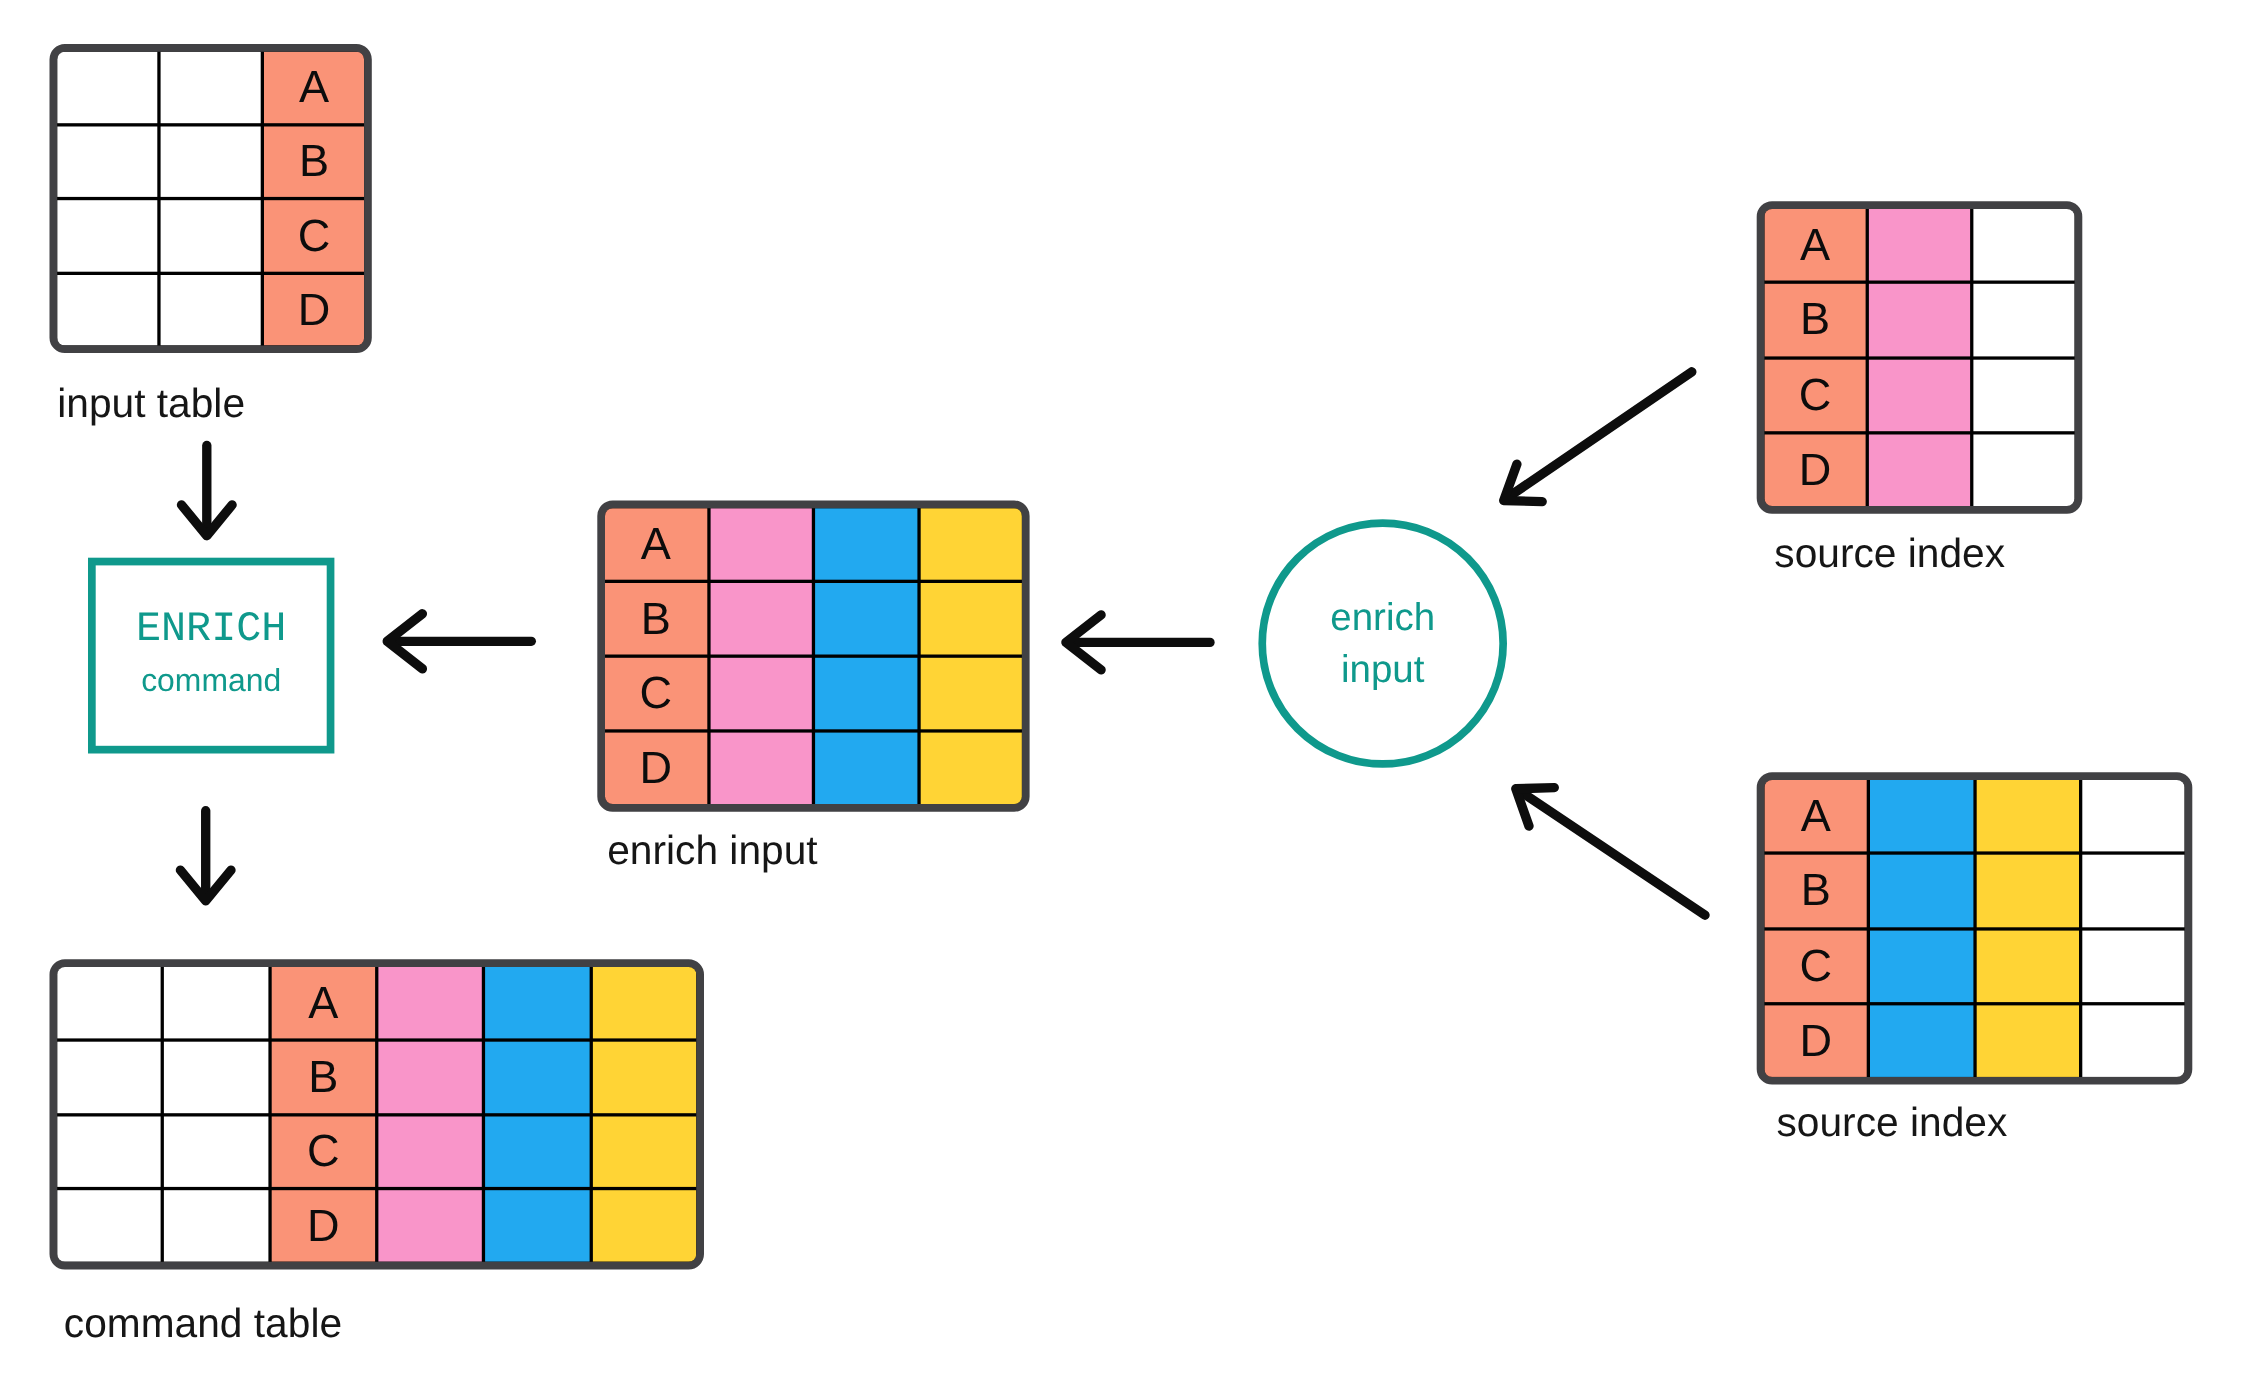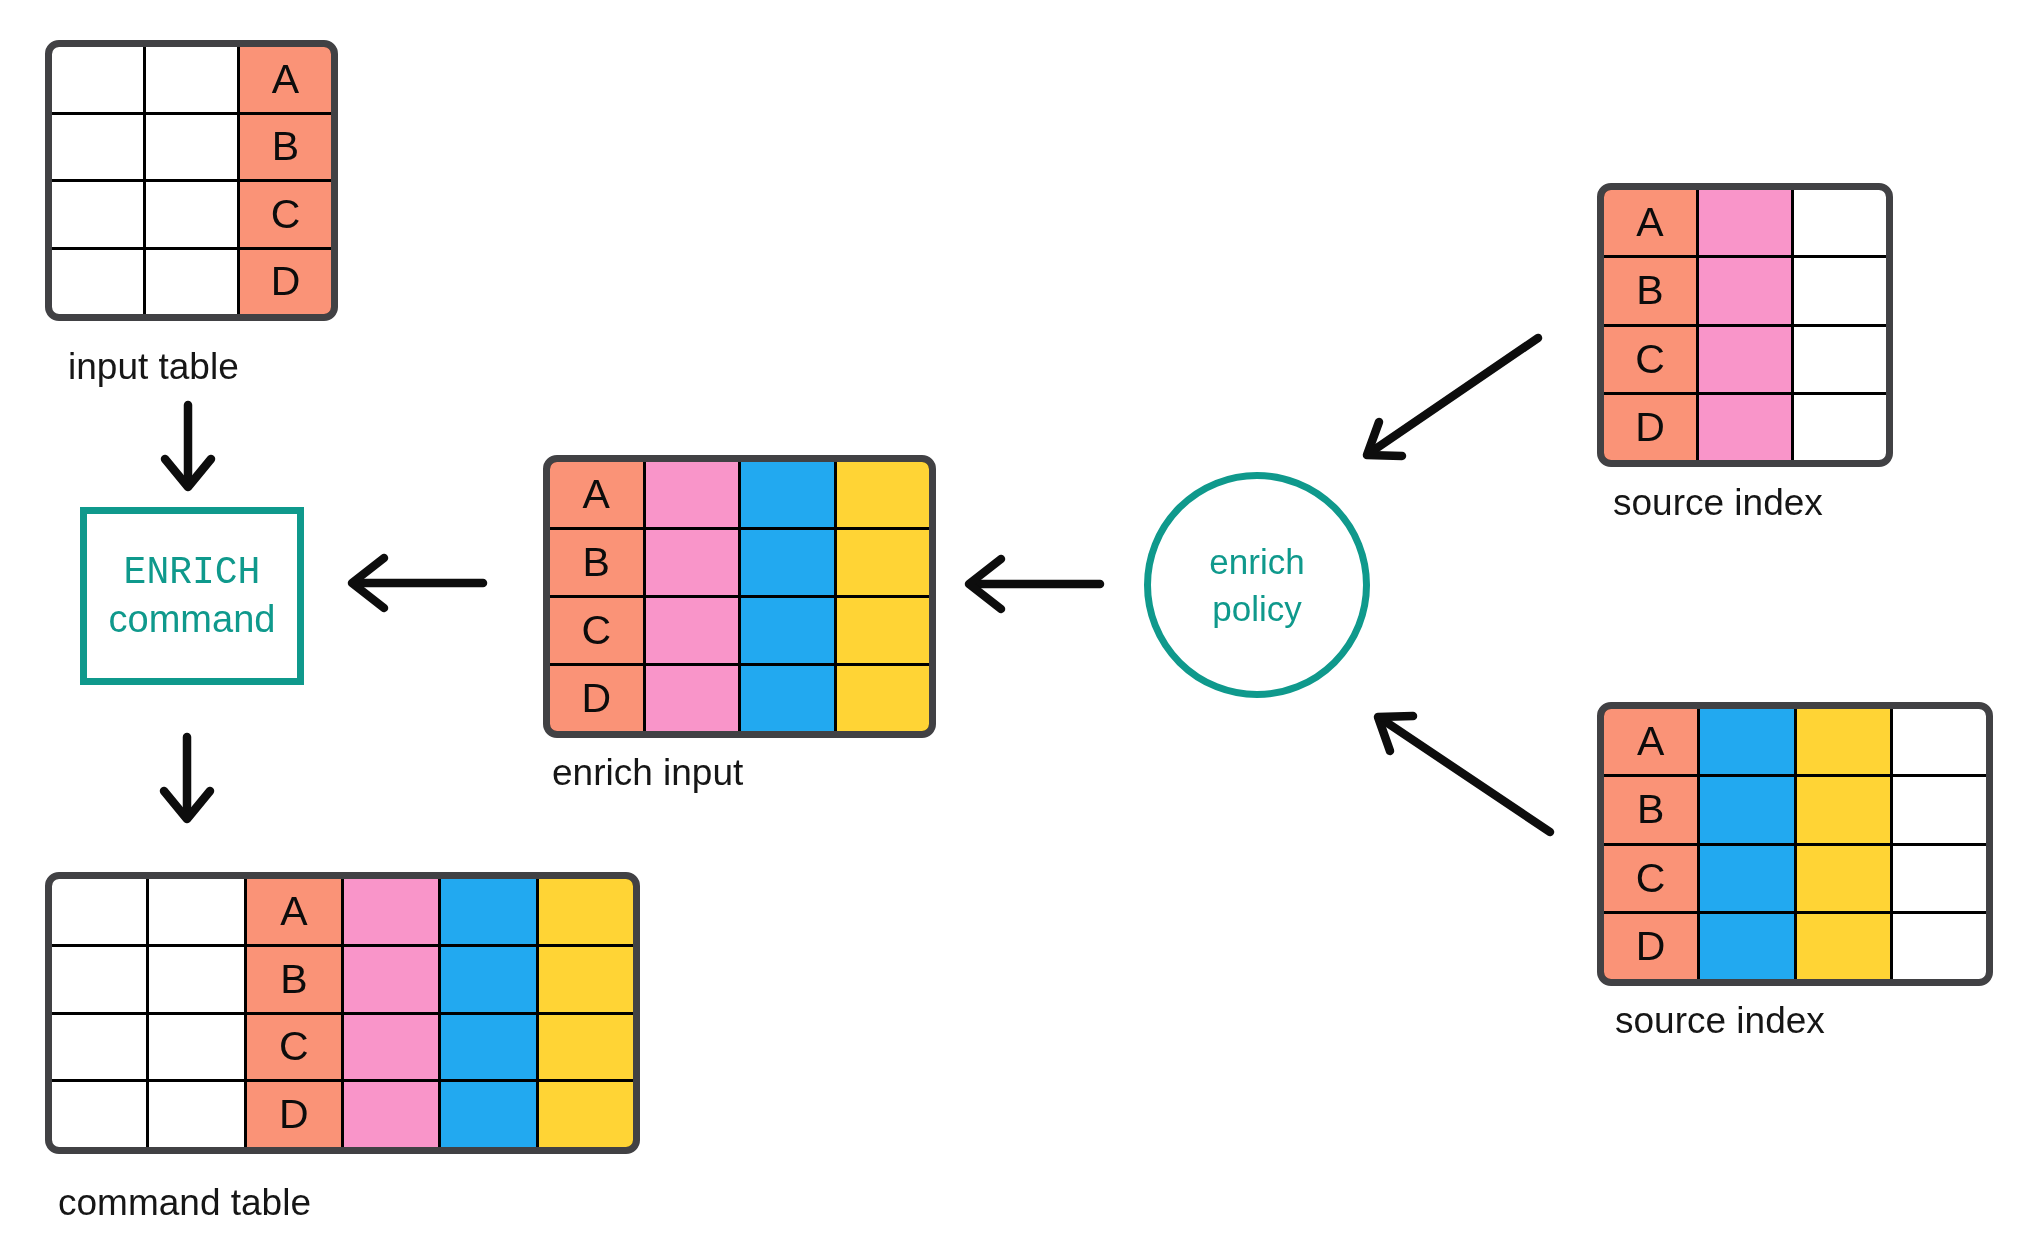--- a/index.html
+++ b/index.html
@@ -31,39 +31,39 @@
   #enrich-index  { left:543px; top:455px; width:393px; height:283px; }
   #source-top    { left:1597px; top:183px; width:296px; height:284px; }
   #source-bottom { left:1597px; top:702px; width:396px; height:284px; }
   #output-table  { left:45px;  top:872px; width:595px; height:282px; }
 
   
   .tbl-label {
     position:absolute;
     font-size:37px; color:#161616; white-space:nowrap;
   }
-  #input-table-label   { left:68px;   top:346px; }
+  #input-table-label   { left:52px;   top:346px; }
   #enrich-index-label  { left:552px;  top:752px; }
   #source-top-label    { left:1613px; top:482px; }
   #source-bottom-label { left:1615px; top:1000px; }
   #output-table-label  { left:58px;   top:1182px; }
 
   
   .command-box {
     position:absolute;
     left:80px; top:507px; width:224px; height:178px;
     box-sizing:border-box;
     border:7px solid var(--c-teal, #0f998c);
     display:flex; flex-direction:column;
     align-items:center; justify-content:center;
     color:var(--c-teal, #0f998c);
     text-align:center;
   }
   .command-box .mono { font-family:"Liberation Mono", monospace; font-size:38px; line-height:47px; }
-  .command-box .sans { font-size:38px; line-height:47px; }
+  .command-box .sans { font-size:29px; line-height:47px; }
 
   
   .policy-circle {
     position:absolute;
     left:1144px; top:472px; width:226px; height:226px;
     box-sizing:border-box;
     border:7px solid var(--c-teal, #0f998c);
     border-radius:50%;
     display:flex; flex-direction:column;
     align-items:center; justify-content:center;
@@ -184,21 +184,21 @@
   <div class="tbl-label" id="source-bottom-label">source index</div>
   <div class="tbl-label" id="output-table-label">command table</div>
 
   <div class="command-box">
     <div class="mono">ENRICH</div>
     <div class="sans">command</div>
   </div>
 
   <div class="policy-circle">
     <div>enrich</div>
-    <div>policy</div>
+    <div>input</div>
   </div>
 
   <svg class="arrows" width="2038" height="1260" viewBox="0 0 2038 1260">
     <g>
       <path class="arrow" d="M188 405 L188 483"></path>
       <path class="arrow" d="M165 459 L188 487 L211 459"></path>
     </g>
     <g>
       <path class="arrow" d="M187 737 L187 815"></path>
       <path class="arrow" d="M164 791 L187 819 L210 791"></path>

